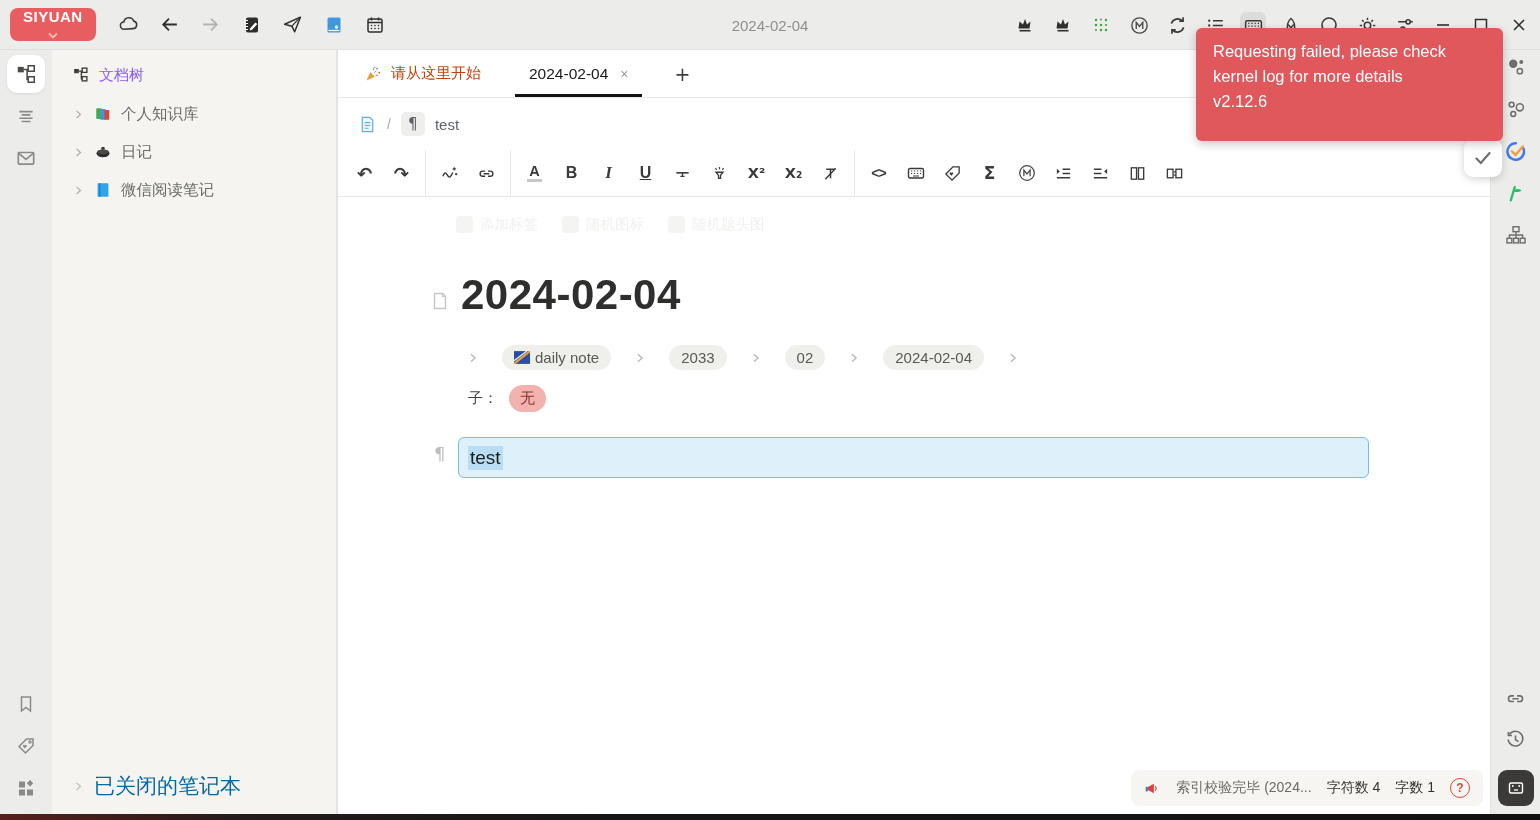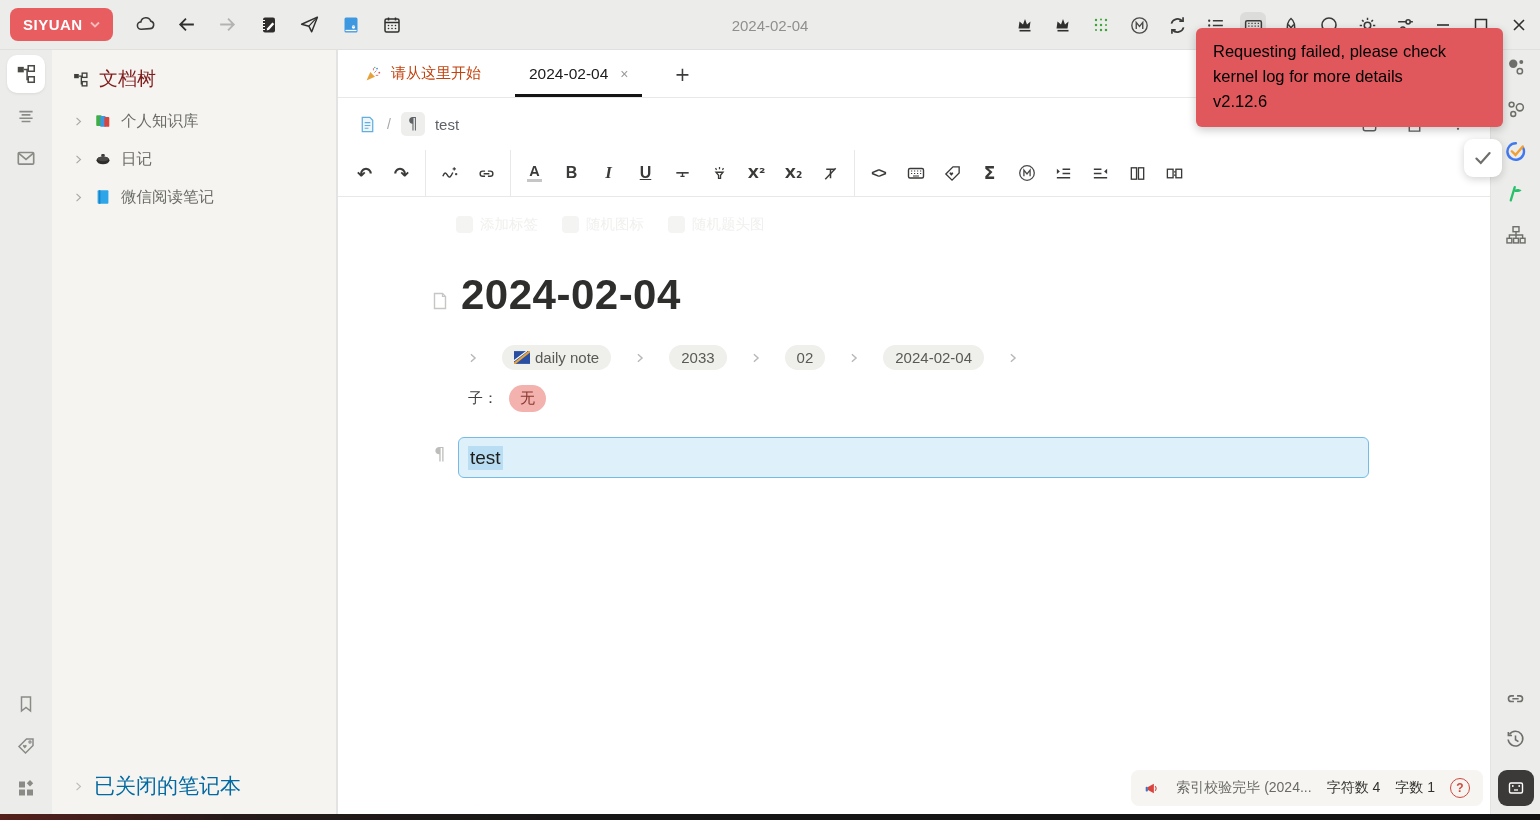--- a/index.html
+++ b/index.html
@@ -5,44 +5,44 @@
   html,body{margin:0;padding:0}
   .app{position:relative;width:1540px;height:820px;overflow:hidden;background:#fff;
        font-family:"Liberation Sans","DejaVu Sans",sans-serif;-webkit-font-smoothing:antialiased;}
   .glyph{font-family:"DejaVu Sans","Liberation Sans",sans-serif;}
   svg{display:block}
 
   
   .topbar{position:absolute;left:0;top:0;right:0;height:50px;background:#ececea;border-bottom:1px solid #e0e0de;
           display:flex;align-items:center;padding:0 10px;box-sizing:border-box;}
   .brand{height:33px;padding:0 13px;border-radius:8px;background:#e85d60;color:#fff;font-weight:bold;
-         font-size:15px;letter-spacing:.5px;display:flex;align-items:center;gap:7px;cursor:pointer;}
+         font-size:15px;letter-spacing:.5px;display:flex;align-items:center;gap:7px;cursor:pointer;flex-direction:column;}
   .nav-icons{display:flex;align-items:center;gap:15px;margin-left:20px;}
   .ib{width:26px;height:26px;display:flex;align-items:center;justify-content:center;border-radius:6px;color:#3a3a38;}
   .ib.active{background:#dcdcda;}
   .tb-center{position:absolute;left:50%;top:0;height:50px;transform:translateX(-50%);
              display:flex;align-items:center;color:#8f8f8d;font-size:15px;}
   .tb-right{position:absolute;right:8px;top:0;height:50px;display:flex;align-items:center;gap:12px;}
 
   
-  .toast{position:absolute;left:1196px;top:28px;width:307px;box-sizing:border-box;padding:11px 17px 13px;
-         background:#e0575c;border-radius:6px;color:#000000;font-size:16.5px;line-height:25px;z-index:60;
+  .toast{position:absolute;left:1196px;top:28px;width:307px;box-sizing:border-box;padding:11px 17px 27px;
+         background:#e0575c;border-radius:6px;color:#ffffff;font-size:16.5px;line-height:25px;z-index:60;
          box-shadow:0 3px 10px rgba(0,0,0,.22);}
   .toast span{display:block}
 
   
   .dock-left{position:absolute;left:0;top:50px;bottom:6px;width:52px;background:#ececea;
              display:flex;flex-direction:column;align-items:center;padding-top:5px;box-sizing:border-box;}
   .dock-btn{width:38px;height:38px;display:flex;align-items:center;justify-content:center;border-radius:10px;margin-bottom:4px;}
   .dock-btn.active{background:#fff;box-shadow:0 1px 3px rgba(0,0,0,.08);}
   .dock-bottom{margin-top:auto;display:flex;flex-direction:column;align-items:center;gap:22px;padding-bottom:16px;}
 
   
   .sidebar{position:absolute;left:52px;top:50px;bottom:6px;width:285px;background:#f5f4f1;border-right:1px solid #e3e3e1;box-sizing:border-box;}
-  .side-header{display:flex;align-items:center;gap:10px;padding:16px 16px 10px 20px;color:#7f1d1d;font-size:19px;}
+  .side-header{display:flex;gap:10px;padding:16px 16px 10px 20px;color:#8b5cf6;font-size:15px;}
   .tree-item{height:38px;display:flex;align-items:center;padding-left:20px;gap:9px;color:#6b6b66;font-size:15.5px;cursor:pointer;}
   .chev{color:#a9a9a5;display:flex;align-items:center;}
   .closed-nb{position:absolute;left:20px;bottom:14px;display:flex;align-items:center;gap:9px;color:#0369a1;font-size:21px;margin-top:48px;}
 
   
   .main{position:absolute;left:337px;top:50px;right:50px;bottom:6px;background:#fff;border-left:1px solid #e3e3e1;box-sizing:border-box;}
   .tabbar{height:47px;border-bottom:1px solid #e8e8e6;display:flex;align-items:center;padding-left:8px;}
   .tab{display:flex;align-items:center;height:100%;padding:0 18px;font-size:15px;color:#c2410c;gap:9px;cursor:pointer;}
   .tab.active{position:relative;color:#1b1b1b;font-size:15.5px;gap:12px;padding:0 16px;margin-left:14px;}
   .tab.active::after{content:"";position:absolute;left:2px;right:2px;bottom:0;height:3px;background:#141414;}

